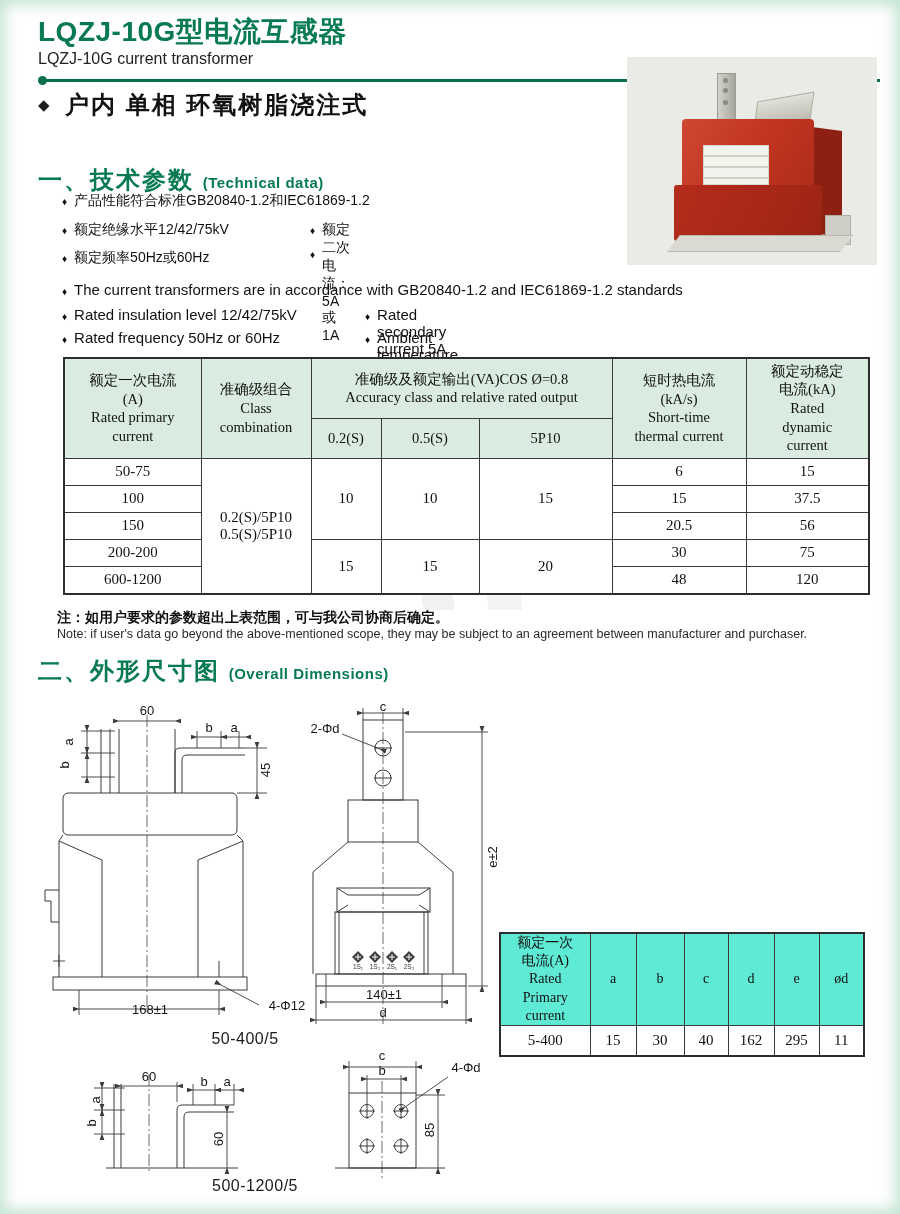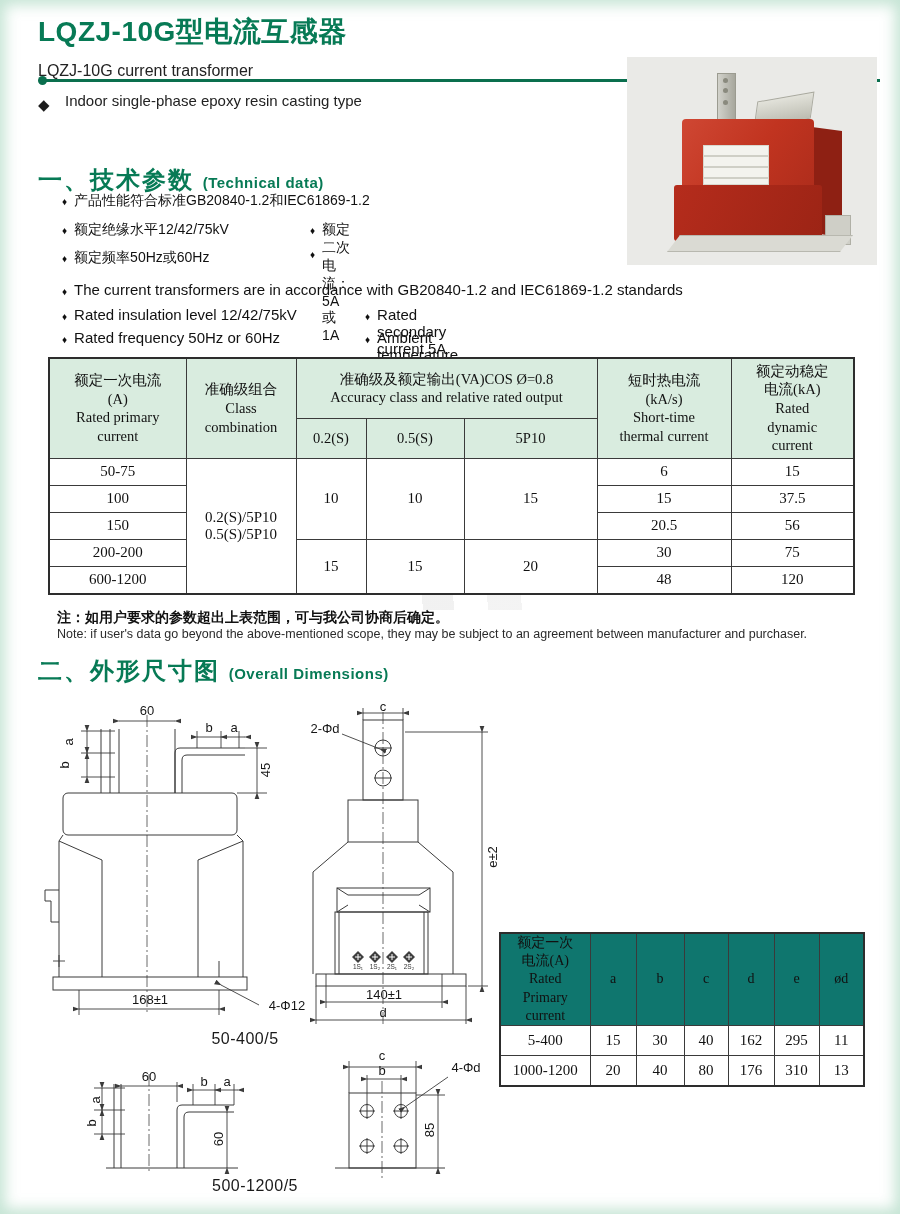--- a/index.html
+++ b/index.html
@@ -3,21 +3,21 @@
 <meta charset="utf-8">
 <style>
   html,body{margin:0;padding:0;background:#fff;}
   .page{position:relative;width:900px;height:1214px;background:#ffffff;overflow:hidden;
         font-family:"Liberation Sans",sans-serif;color:#1c1c1c;}
   .edge-tint{position:absolute;inset:0;box-shadow:inset 0 0 14px 5px rgba(150,205,176,.55);pointer-events:none;z-index:50;}
 
   
   .hdr{position:absolute;left:38px;top:14px;}
   .hdr h1{margin:0;font-size:28px;font-weight:bold;color:#077a55;letter-spacing:.5px;line-height:36px;}
-  .hdr .sub{font-size:16px;color:#222;margin-top:12px;}
+  .hdr .sub{font-size:16px;color:#222;margin-top:0;}
   .rule{position:absolute;left:40px;top:79px;width:840px;height:3px;background:#0a6f4e;}
   .rule .dot{position:absolute;left:-2px;top:-3px;width:9px;height:9px;border-radius:50%;background:#0a6f4e;}
 
   
   .photo{position:absolute;left:627px;top:57px;width:250px;height:208px;background:#eaeae7;}
   .photo div{position:absolute;}
   .ph-term1{left:90px;top:16px;width:17px;height:60px;background:linear-gradient(90deg,#d2d2cb,#a7a79d);border:1px solid #9b9b90;}
   .ph-term1 i{position:absolute;left:5px;width:5px;height:5px;border-radius:50%;background:#8a8a7e;}
   .ph-term1 i.h2{top:14px}.ph-term1 i.h1{top:4px}.ph-term1 i.h3{top:26px}
   .ph-term2{left:128px;top:40px;width:56px;height:24px;background:linear-gradient(#e2e2da,#bdbdb2);border:1px solid #a9a99e;transform:rotate(-10deg) skewX(-18deg);}
@@ -48,26 +48,26 @@
   .bi{display:flex;align-items:baseline;}
   .bi .dm{font-size:10px;margin-right:7px;color:#111;font-style:normal;}
   .bi .bt{font-size:14px;color:#111;}
   .bi.en .bt{font-size:15px;}
   .col2{position:absolute;top:0;}
 
   
   table{border-collapse:collapse;table-layout:fixed;font-family:"Liberation Serif",serif;background:#fff;}
   td,th{border:1px solid #3a3a3a;text-align:center;vertical-align:middle;font-weight:normal;
         padding:0 2px;color:#111;overflow:hidden;}
-  .t1{position:absolute;left:48px;top:357px;width:805px;border:2px solid #2d2d2d;}
+  .t1{position:absolute;left:63px;top:357px;width:805px;border:2px solid #2d2d2d;}
   .t1 th{background:#d9ecdf;font-size:14.5px;line-height:1.28;}
   .t1 td{font-size:15px;height:26px;}
   .pre{white-space:pre-line;}
   .t2{position:absolute;left:499px;top:932px;width:364px;border:2px solid #2d2d2d;}
-  .t2 th{background:#0f766e;font-size:14px;line-height:1.3;}
+  .t2 th{background:#5eead4;font-size:14px;line-height:1.3;}
   .t2 td{font-size:15px;height:29px;}
 
   
   .notes{position:absolute;left:57px;top:608px;width:780px;}
   .notes .n-cn{font-size:14px;font-weight:600;color:#111;line-height:18px;}
   .notes .n-en{font-size:12.5px;color:#2a2a2a;line-height:16px;}
 
   
   .watermark{position:absolute;left:355px;top:515px;width:230px;height:95px;opacity:.5;pointer-events:none;
      background:linear-gradient(72deg,transparent 30%,rgba(205,205,205,.55) 30%,rgba(205,205,205,.55) 42%,transparent 42%,transparent 55%,rgba(210,210,210,.5) 55%,rgba(210,210,210,.5) 68%,transparent 68%);
@@ -116,21 +116,21 @@
     <div class="ph-body"></div>
     <div class="ph-lower"></div>
     <div class="ph-label"></div>
     <div class="ph-foot"></div>
     <div class="ph-base"></div>
   </div>
 
   <div class="feature">
     <span class="dm-lg">◆</span>
     <div>
-      <div class="en">Indoor single-phase epoxy resin casting type</div>
+      <div class="cn">户内 单相 环氧树脂浇注式</div>
     </div>
   </div>
 
   <div class="sec-h sec1">
     <span>一、技术参数</span>
     <span class="en">(Technical data)</span>
   </div>
 
   <div class="bullets">
     <div class="brow" style="top:0">
@@ -320,21 +320,21 @@
       <line class="dimln" x1="44" y1="306" x2="184" y2="306" marker-start="url(#ar1)" marker-end="url(#ar1)"></line>
 
       <line class="dimln" x1="186" y1="282" x2="224" y2="302" marker-start="url(#ar1)"></line>
     </svg>
     <span class="dim rot" style="left:30px;top:32px">a</span>
     <span class="dim rot" style="left:26px;top:55px">b</span>
     <span class="dim" style="left:97px;top:1px;width:30px">60</span>
     <span class="dim" style="left:165px;top:18px;width:18px">b</span>
     <span class="dim" style="left:190px;top:18px;width:18px">a</span>
     <span class="dim rot" style="left:224px;top:60px">45</span>
-    <span class="dim" style="left:80px;top:290px;width:70px">168±1</span>
+    <span class="dim" style="left:80px;top:300px;width:70px">168±1</span>
     <span class="dim" style="left:222px;top:296px;width:60px">4-Φ12</span>
   </div>
   <span class="cap cap1">50-400/5</span>
 
   <div class="drawing" id="d2">
     <svg width="200" height="340" viewBox="0 0 200 340">
       <defs>
           <marker id="ar2" viewBox="0 0 10 10" refX="1" refY="5" markerWidth="8" markerHeight="8" orient="auto-start-reverse">
             <path d="M0,5 L10,1.5 L10,8.5 z" fill="#3b3b3b"></path>
           </marker>
@@ -506,24 +506,15 @@
     <tbody>
       <tr>
         <td>5-400</td>
         <td>15</td>
         <td>30</td>
         <td>40</td>
         <td>162</td>
         <td>295</td>
         <td>11</td>
       </tr>
-      <tr>
-        <td>1000-1200</td>
-        <td>20</td>
-        <td>40</td>
-        <td>80</td>
-        <td>176</td>
-        <td>310</td>
-        <td>13</td>
-      </tr>
     </tbody>
   </table>
 </div>
 
 </body></html>

